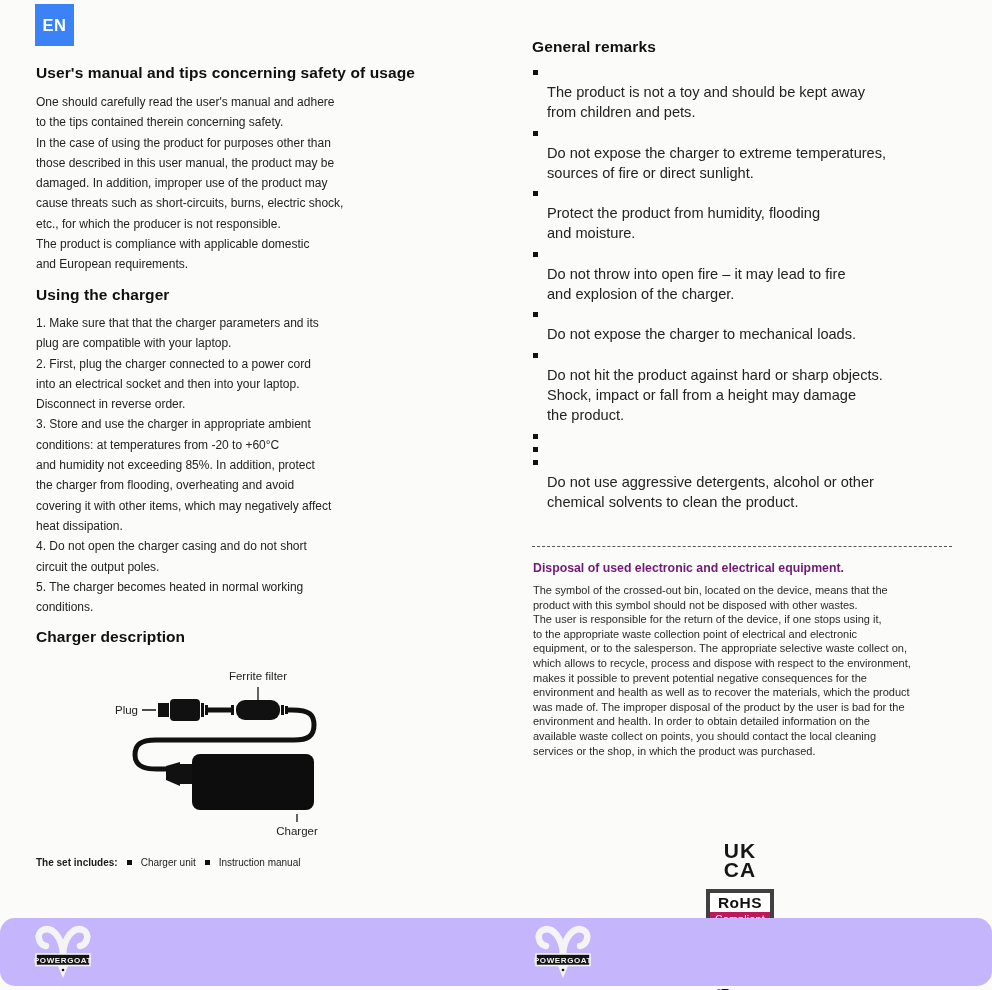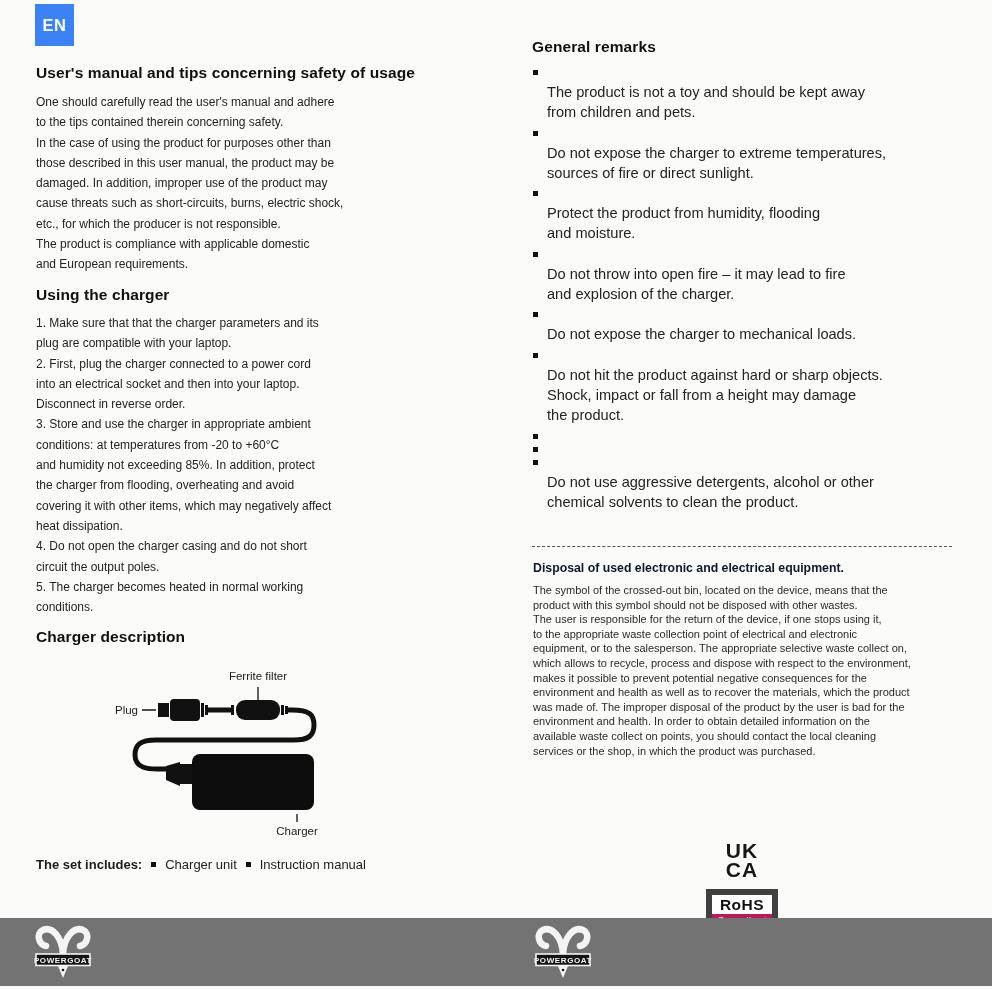--- a/index.html
+++ b/index.html
@@ -3,63 +3,63 @@
 <meta charset="utf-8">
 <style>
   html,body{margin:0;padding:0;background:#e9e9e7;}
   .page{
     position:relative;width:992px;height:990px;margin:0 auto;
     background:#fbfbf9;overflow:hidden;
     font-family:"Liberation Sans",sans-serif;color:#1c1c1c;
   }
   .abs{position:absolute;}
   .heading{font-weight:bold;font-size:15.5px;color:#101010;letter-spacing:.1px;}
-  .small-heading{font-weight:bold;font-size:12.3px;color:#0f172a;}
+  .small-heading{font-weight:bold;font-size:12.3px;color:#701a75;}
   .body-text{font-size:12px;line-height:20.3px;color:#232323;white-space:pre-line;}
   .fine-text{font-size:11px;line-height:14.6px;color:#2a2a2a;white-space:pre-line;}
 
   
   .en-badge{
     left:35px;top:4px;width:39px;height:42px;background:#3b82f6;color:#fff;
     display:flex;align-items:center;justify-content:center;
     font-weight:bold;font-size:16.5px;letter-spacing:.5px;
   }
 
   
   .safety-heading{left:36px;top:64px;}
   .safety-body{left:36px;top:92px;width:462px;}
   .using-heading{left:36px;top:286px;}
   .using-body{left:36px;top:313px;width:462px;}
   .descr-heading{left:36px;top:628px;}
   .diagram{left:60px;top:662px;}
-  .set-line{left:36px;top:857px;font-size:13px;display:flex;align-items:center;white-space:pre;}
+  .set-line{left:36px;top:857px;font-size:10px;display:flex;align-items:center;white-space:pre;}
   .set-line b{font-weight:bold;}
   .sq-sep{display:inline-block;width:5px;height:5px;background:#111;margin:0 9px;}
 
   
   .remarks-heading{left:532px;top:38px;}
   .bullets{left:532px;top:62px;width:440px;margin:0;padding:0;list-style:none;
     font-size:14.6px;line-height:20.3px;color:#232323;}
   .bullets li{display:flex;}
   .bullets .sq{flex:none;width:5px;height:5px;background:#111;margin:8px 9px 0 1px;}
   .bullets .btxt{white-space:pre-line;margin-top:20px;}
   .divider{left:532px;top:546px;width:420px;border-top:1.6px dashed #555;}
   .disposal-heading{left:533px;top:561px;}
   .disposal-body{left:533px;top:583px;width:452px;}
 
   
   .marks{left:706px;top:842px;display:flex;gap:10px;flex-direction:column;}
   .ukca{font-weight:bold;font-size:21px;line-height:18.5px;letter-spacing:1px;color:#161616;text-align:center;}
-  .rohs{border:6px solid #404040;text-align:center;background:#fff;}
+  .rohs{border:4px solid #404040;text-align:center;background:#fff;}
   .rohs .rohs-top{font-weight:bold;font-size:15.5px;padding:1px 5px 0;color:#111;letter-spacing:.5px;}
   .rohs .rohs-bot{background:#be185d;color:#fff;font-size:10.5px;padding:1px 5px 2px;letter-spacing:.3px;}
   .recycle{font-size:37px;color:#161616;line-height:1;font-family:"DejaVu Sans",sans-serif;}
 
   
-  .footer-bar{left:0;top:918px;width:992px;height:68px;background:#737373;}
+  .footer-bar{left:0;top:918px;width:992px;height:68px;background:#c4b5fd;border-radius:15px;}
   .goat-logo{position:absolute;top:5px;}
   .goat-1{left:33px;}
   .goat-2{left:533px;}
 </style>
 </head>
 <body>
 
 <div class="page">
 
   <div class="abs en-badge">

